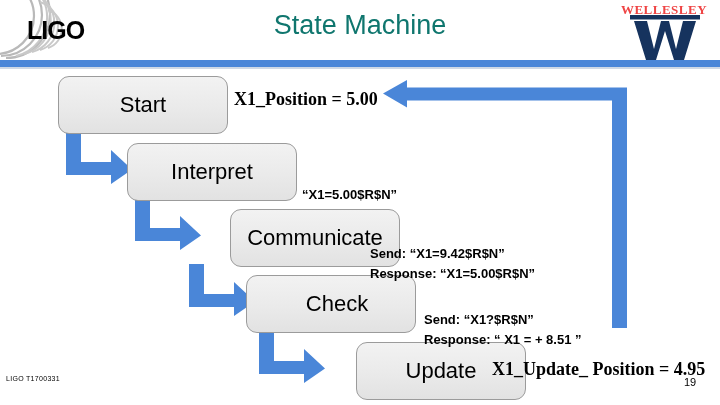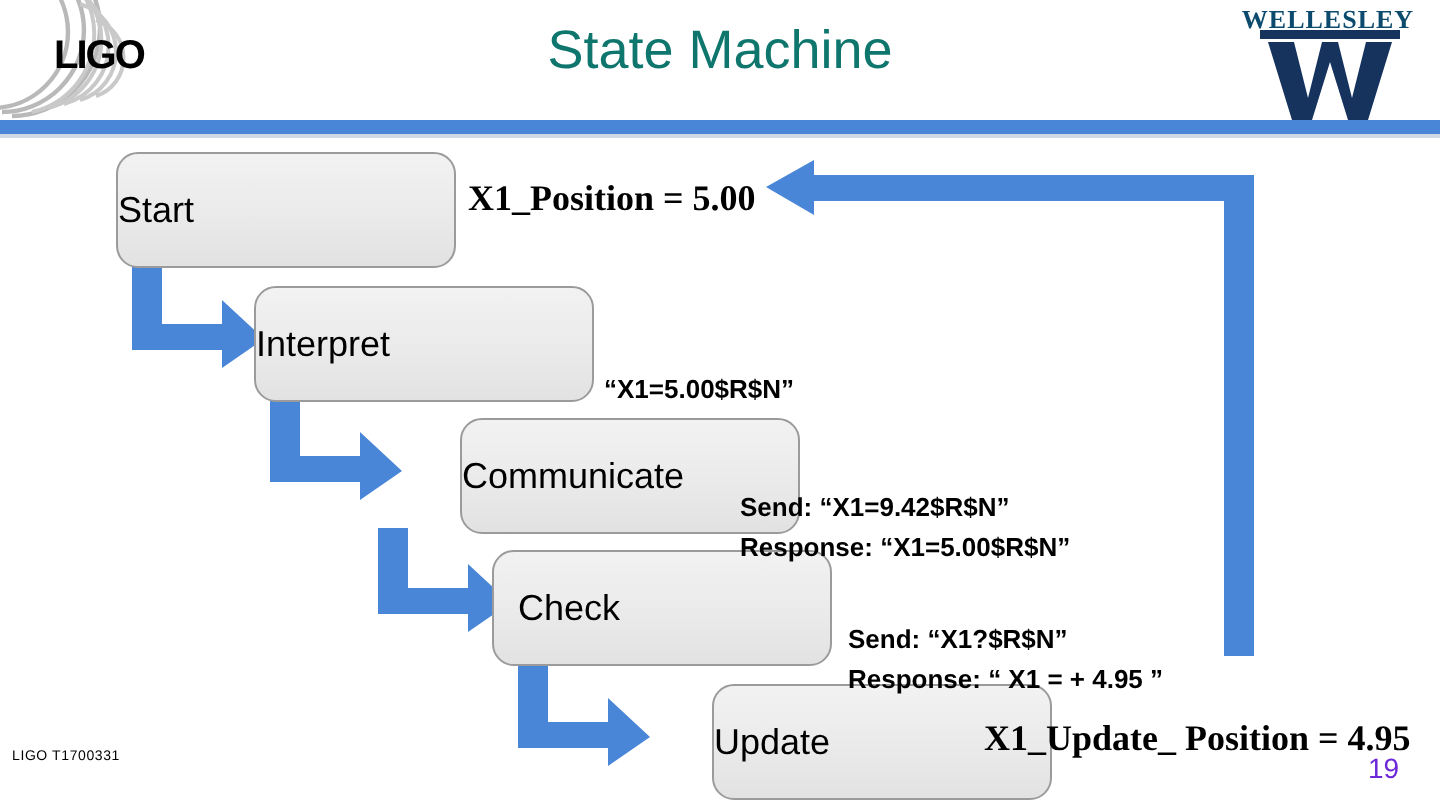--- a/index.html
+++ b/index.html
@@ -54,21 +54,21 @@
     width: 120px;
     height: 60px;
   }
   .ligo-logo svg { display: block; }
   .ligo-word {
     position: absolute;
     left: 27px;
     top: 18px;
     font-family: "Liberation Sans", sans-serif;
     font-weight: bold;
-    font-size: 20px;
+    font-size: 25px;
     letter-spacing: -1px;
     color: #000000;
     line-height: 1;
   }
 
   
   .well-logo {
     position: absolute;
     left: 612px;
     top: 2px;
@@ -78,39 +78,39 @@
   .well-word {
     position: absolute;
     left: 0px;
     top: 0px;
     width: 104px;
     text-align: center;
     font-family: "Liberation Serif", serif;
     font-weight: bold;
     font-size: 13px;
     letter-spacing: 0.5px;
-    color: #0c4a6e;
+    color: #ef4444;
     white-space: nowrap;
   }
   .well-logo svg { position: absolute; left: 18px; top: 13px; }
 
   
   .state-box {
     position: absolute;
     width: 170px;
     height: 58px;
     box-sizing: border-box;
     border: 1px solid #9b9b9b;
     border-radius: 11px;
     background: linear-gradient(180deg, #f2f2f2 0%, #eaeaea 55%, #e2e2e2 100%);
     display: flex;
     align-items: center;
-    justify-content: flex-start;
-    font-family: "Liberation Sans", sans-serif;
-    font-size: 18px;
+    justify-content: center;
+    font-family: "Liberation Sans", sans-serif;
+    font-size: 22px;
     color: #000000;
     white-space: nowrap;
   }
   .box-start       { left: 58px;  top: 76px;  }
   .box-interpret   { left: 127px; top: 143px; }
   .box-communicate { left: 192px; top: 209px; margin-left: 38px; }
   .box-check       { left: 246px; top: 275px; padding-left: 12px; }
   .box-update      { left: 316px; top: 342px; margin-left: 40px; }
 
   
@@ -160,22 +160,22 @@
     font-size: 7px;
     color: #000000;
     letter-spacing: 0.3px;
     white-space: nowrap;
   }
   .page-no {
     position: absolute;
     left: 684px;
     top: 376px;
     font-family: "Liberation Sans", sans-serif;
-    font-size: 14px;
-    color: #6d28d9;
+    font-size: 11px;
+    color: #000000;
   }
 </style>
 </head>
 <body>
 
 <div id="slide">
 
   <div class="ligo-logo">
     <svg width="120" height="60" viewBox="0 0 120 60" aria-hidden="true">
       <g fill="none" stroke="#b9b9b9" stroke-width="2.2">
@@ -261,21 +261,21 @@
     <div>“X1=5.00$R$N”</div>
   </div>
 
   <div class="annot sans an-communicate">
     <div>Send: “X1=9.42$R$N”</div>
     <div>Response: “X1=5.00$R$N”</div>
   </div>
 
   <div class="annot sans an-check">
     <div>Send: “X1?$R$N”</div>
-    <div>Response: “ X1 = + 4.95 ”</div>
+    <div>Response: “ X1 = + 8.51 ”</div>
   </div>
 
   <div class="annot an-update">
     <div>X1_Update_ Position = 4.95</div>
   </div>
 
   <div class="doc-id">LIGO T1700331</div>
   <div class="page-no">19</div>
 
 </div>

